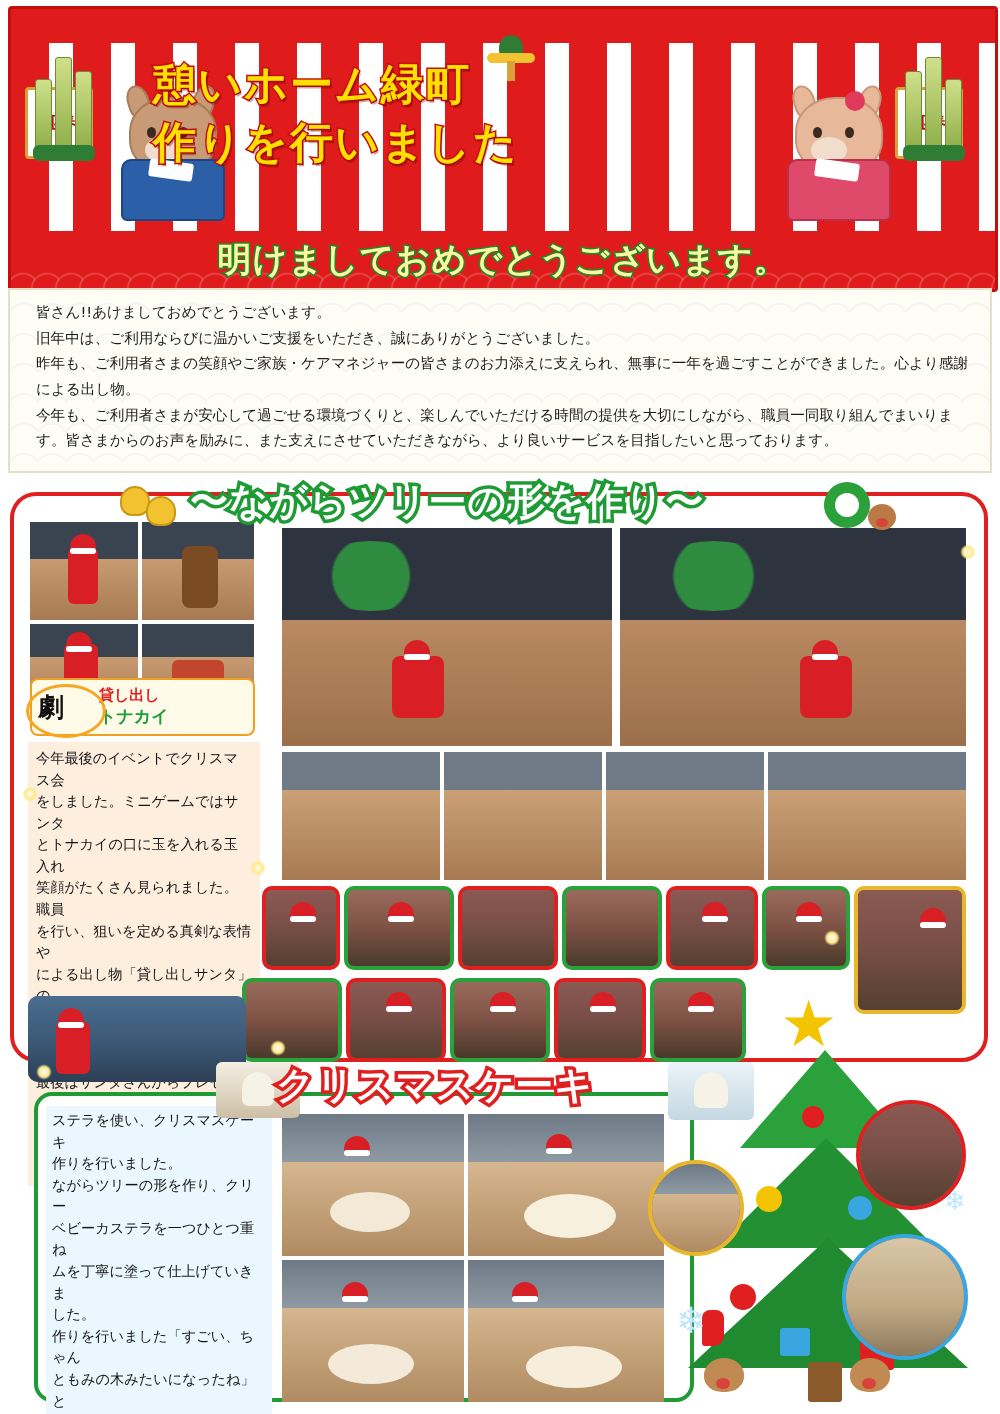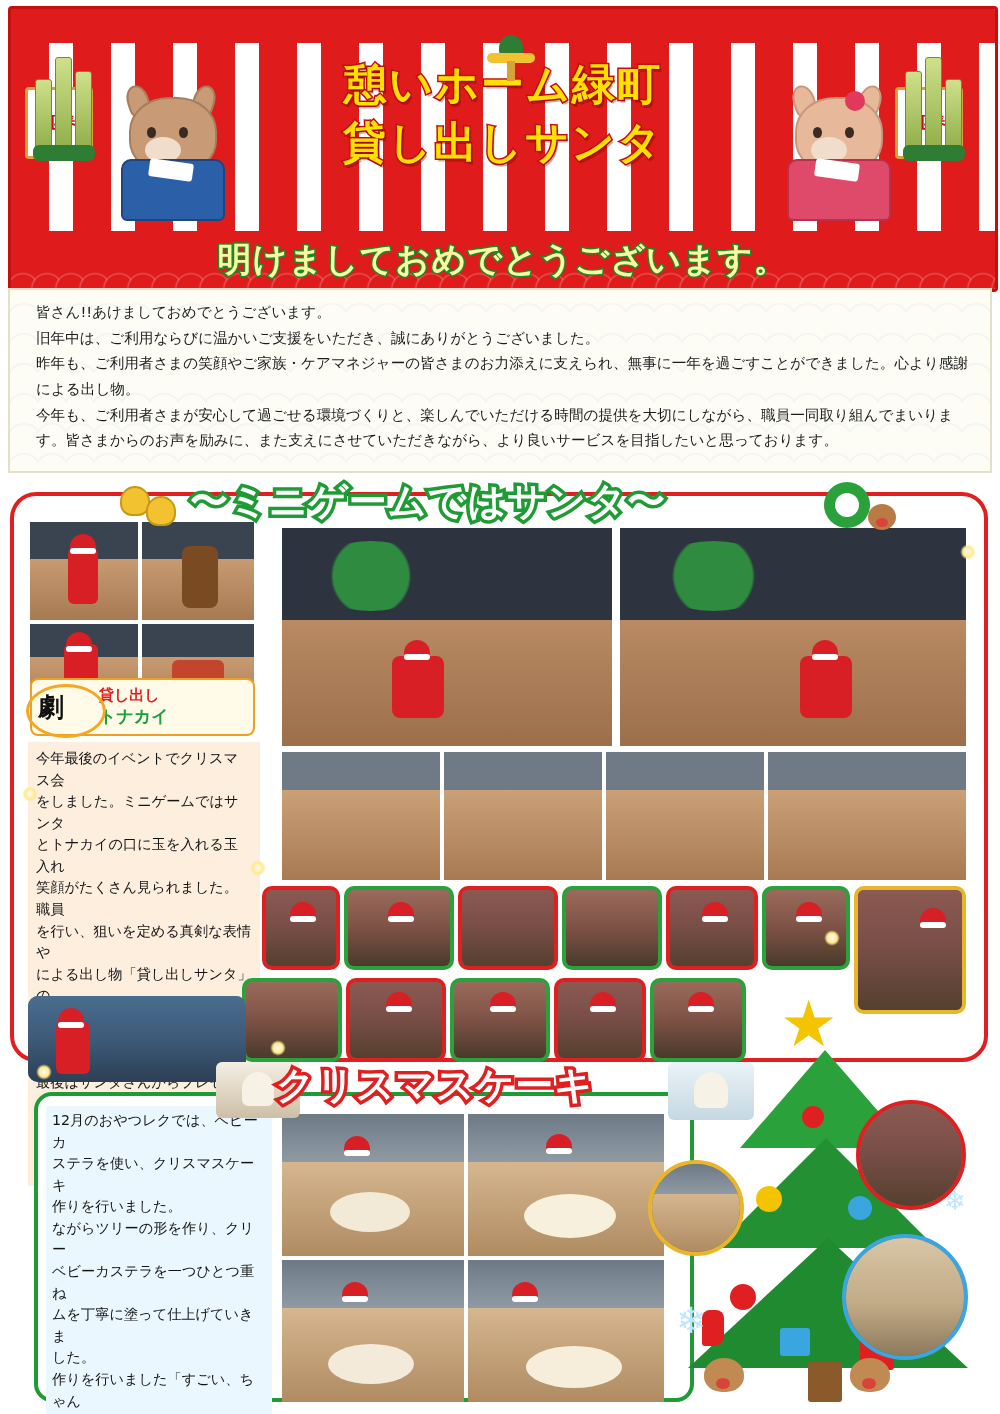--- a/index.html
+++ b/index.html
@@ -32,21 +32,21 @@
   }
   .seigaiha{
     position:absolute;left:0;bottom:0;width:100%;height:58px;
     background:
       radial-gradient(circle at 12px 58px, transparent 14px, rgba(255,255,255,.22) 15px, transparent 17px),
       radial-gradient(circle at 36px 58px, transparent 14px, rgba(255,255,255,.22) 15px, transparent 17px);
     background-size:24px 58px;
   }
   .title-block{
     position:absolute;left:50%;top:46px;transform:translateX(-50%);
-    text-align:center;z-index:6;width:700px;
+    text-align:left;z-index:6;width:700px;
   }
   .title-line{
     font-family:"DejaVu Sans",sans-serif;
     font-weight:bold;
     font-size:43px;
     letter-spacing:2px;
     color:#ffe000;
     -webkit-text-stroke:3px #c40f0f;
     paint-order:stroke fill;
     text-shadow:2px 3px 0 rgba(120,0,0,.35);
@@ -300,41 +300,41 @@
     </div>
 
     <div style="position:absolute;left:470px;top:26px;width:60px;height:46px;z-index:7;">
       <div style="position:absolute;left:18px;top:0;width:24px;height:26px;background:#2f7d34;border-radius:50% 50% 40% 40%;"></div>
       <div style="position:absolute;left:6px;top:18px;width:48px;height:10px;background:#f2c230;border-radius:5px;"></div>
       <div style="position:absolute;left:26px;top:26px;width:8px;height:20px;background:#d8a23a;"></div>
     </div>
 
     <div class="title-block">
       <div class="title-line">憩いホーム緑町</div>
-      <div class="title-line">貸し出しサンタ</div>
+      <div class="title-line">作りを行いました</div>
     </div>
 
     <div class="header-botband"></div>
     <div class="seigaiha"></div>
     <div class="greeting-line">明けましておめでとうございます。</div>
   </div>
 
   <div class="greetbox">
     <div class="wave"></div>
     <p>皆さん!!あけましておめでとうございます。</p>
     <p>旧年中は、ご利用ならびに温かいご支援をいただき、誠にありがとうございました。</p>
     <p>昨年も、ご利用者さまの笑顔やご家族・ケアマネジャーの皆さまのお力添えに支えられ、無事に一年を過ごすことができました。心より感謝</p>
     <p>による出し物。</p>
     <p>今年も、ご利用者さまが安心して過ごせる環境づくりと、楽しんでいただける時間の提供を大切にしながら、職員一同取り組んでまいりま</p>
     <p>す。皆さまからのお声を励みに、また支えにさせていただきながら、より良いサービスを目指したいと思っております。</p>
 
   </div>
 
   <div class="xmas-section"></div>
-  <div class="xmas-title">〜ミニゲームではサンタ〜</div>
+  <div class="xmas-title">〜ながらツリーの形を作り〜</div>
 
   <div class="bell" style="left:120px;top:486px;"></div>
   <div class="bell" style="left:146px;top:496px;"></div>
   <div style="position:absolute;left:824px;top:482px;width:46px;height:46px;border-radius:50%;background:#2aa13a;z-index:16;">
     <div style="position:absolute;left:11px;top:11px;width:24px;height:24px;border-radius:50%;background:#fff;"></div>
   </div>
   <div style="position:absolute;left:862px;top:496px;width:40px;height:40px;z-index:16;">
     <div style="position:absolute;left:6px;top:8px;width:28px;height:26px;background:#b97a45;border-radius:50%;"></div>
     <div style="position:absolute;left:14px;top:22px;width:12px;height:9px;background:#d9443a;border-radius:50%;"></div>
   </div>
@@ -471,21 +471,20 @@
   <div style="position:absolute;left:216px;top:1062px;width:84px;height:56px;z-index:19;">
     <div style="position:absolute;inset:0;background:linear-gradient(180deg,#f4efe4,#cdbfa6);border-radius:6px;"></div>
     <div style="position:absolute;left:26px;top:10px;width:32px;height:34px;background:#f7f2e6;border-radius:50% 50% 20% 20%;"></div>
   </div>
   <div style="position:absolute;left:668px;top:1062px;width:86px;height:58px;z-index:19;">
     <div style="position:absolute;inset:0;background:linear-gradient(180deg,#eaf3f8,#c5d8e2);border-radius:6px;"></div>
     <div style="position:absolute;left:26px;top:10px;width:34px;height:36px;background:#f7f2e6;border-radius:50% 50% 20% 20%;"></div>
   </div>
 
   <div class="txtbox txt-cake">
-    <p>12月のおやつレクでは、ベビーカ</p>
     <p>ステラを使い、クリスマスケーキ</p>
     <p>作りを行いました。</p>
     <p>ながらツリーの形を作り、クリー</p>
     <p>ベビーカステラを一つひとつ重ね</p>
     <p>ムを丁寧に塗って仕上げていきま</p>
     <p>した。</p>
     <p>作りを行いました「すごい、ちゃん</p>
     <p>ともみの木みたいになったね」と</p>
 
   </div>

